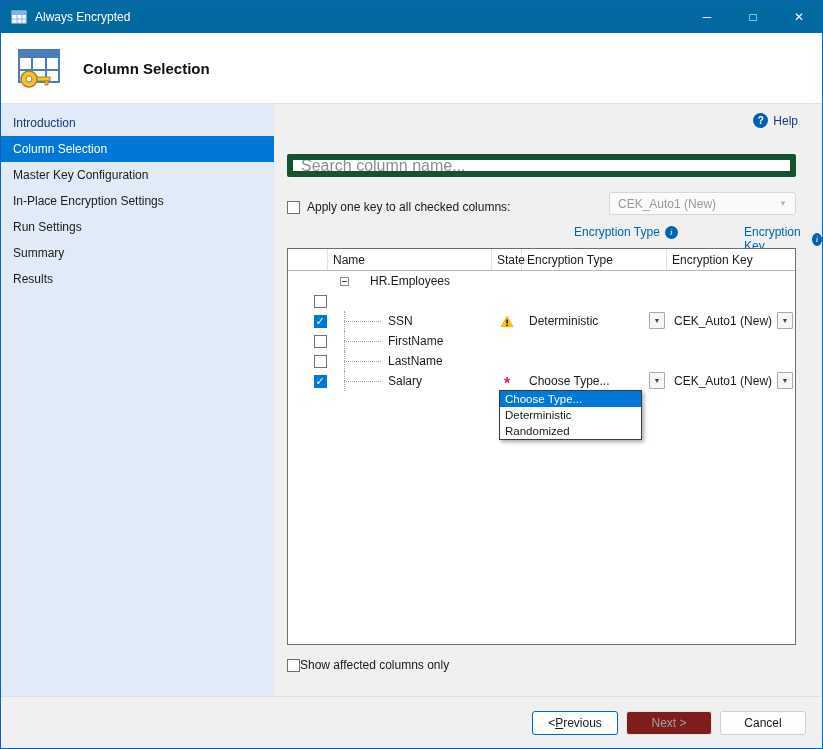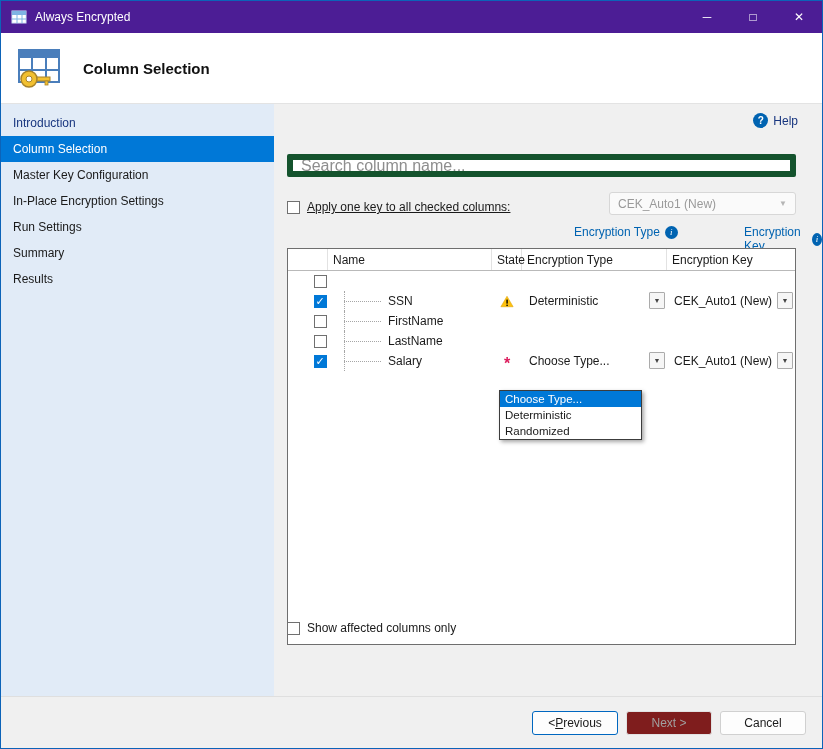--- a/index.html
+++ b/index.html
@@ -2,21 +2,21 @@
 <html><head>
 <meta charset="utf-8">
 <style>
   * { margin:0; padding:0; box-sizing:border-box; }
   html,body { width:823px; height:749px; }
   body { font-family:"Liberation Sans", sans-serif; font-size:12px; color:#1a1a1a; }
 
   .window { width:823px; height:749px; border:1px solid #0C63B8; display:flex; flex-direction:column; background:#F0F0F0; position:relative; }
 
   
-  .titlebar { height:32px; background:#4c1d95; display:flex; align-items:center; color:#fff; flex:0 0 auto; }
+  .titlebar { height:32px; background:#0369a1; display:flex; align-items:center; color:#fff; flex:0 0 auto; }
   .titlebar-icon { width:16px; height:16px; margin-left:10px; flex:0 0 auto; }
   .titlebar-title { margin-left:8px; font-size:12px; }
   .titlebar-spacer { flex:1; }
   .win-btn { width:46px; height:32px; display:flex; align-items:center; justify-content:center; color:#fff; font-size:12px; cursor:default; }
 
   
   .header { height:71px; background:#fff; display:flex; align-items:center; border-bottom:1px solid #E3E3E3; flex:0 0 auto; }
   .header-icon { width:48px; height:48px; margin-left:14px; }
   .header-title { font-size:15px; font-weight:bold; margin-left:20px; color:#111; }
 
@@ -28,21 +28,21 @@
   .side-item.selected { background:#0078D7; color:#fff; }
 
   .main { flex:1; position:relative; background:#F0F0F0; }
 
   .help { position:absolute; top:9px; right:24px; display:flex; align-items:center; gap:5px; color:#17357F; }
   .help-icon { width:15px; height:15px; border-radius:50%; background:#0063B1; color:#fff; font-size:10px; font-weight:bold; display:flex; align-items:center; justify-content:center; }
 
   .search-input { position:absolute; top:50px; left:13px; right:26px; height:23px; border:6px solid #14532d; border-radius:2px; background:#fff; padding:0 8px; font-size:16px; font-family:"Liberation Sans",sans-serif; color:#1a1a1a; }
   .search-input::placeholder { color:#8E8E8E; }
 
-  .apply-row { position:absolute; top:92px; left:13px; height:22px; display:flex; align-items:center; gap:7px;text-decoration:underline; }
+  .apply-row { position:absolute; top:92px; left:13px; height:22px; display:flex; align-items:center; gap:7px; }
   .cb { width:13px; height:13px; border:1px solid #707070; background:#fff; display:inline-block; position:relative; flex:0 0 auto; }
   .cb.checked { background:#0078D7; border-color:#0078D7; }
   .cb.checked::after { content:"\2713"; position:absolute; left:1px; top:-1px; color:#fff; font-size:11px; line-height:13px; }
 
   .cek-combo { position:absolute; top:88px; right:26px; width:187px; height:23px; background:#FAFAFA; border:1px solid #D7D7D7; border-radius:3px; color:#9A9A9A; display:flex; align-items:center; padding:0 8px; }
   .cek-combo .caret { margin-left:auto; color:#B5B5B5; font-size:8px; }
 
   .col-link { position:absolute; top:121px; color:#0063B1; display:flex; align-items:center; gap:5px; }
   .col-link.type { left:300px; }
   .col-link.key  { left:470px; }
@@ -68,21 +68,21 @@
   .c-state { display:flex; align-items:center; justify-content:center; height:100%; }
   .asterisk { color:#DC1C5C; font-size:16px; font-weight:bold; line-height:10px; margin-top:6px; }
   .c-type, .c-key { position:relative; display:flex; align-items:center; height:100%; padding-left:7px; font-size:12px; }
   .dd-btn { position:absolute; right:2px; top:1px; width:16px; height:17px; border:1px solid #ABABAB; background:#F6F6F6; display:flex; align-items:center; justify-content:center; font-size:7px; color:#444; border-radius:1px; }
 
   
   .type-list { position:absolute; left:225px; top:286px; width:143px; background:#fff; border:1px solid #3C3C3C; box-shadow:2px 2px 4px rgba(0,0,0,0.35); z-index:5; }
   .type-opt { height:16px; line-height:16px; padding:0 5px; font-size:11.5px; color:#1a1a1a; }
   .type-opt.selected { background:#0078D7; color:#fff; }
 
-  .show-affected { position:absolute; top:517px; left:13px; display:flex; align-items:center; gap:7px; }
+  .show-affected { position:absolute; top:554px; left:13px; display:flex; align-items:center; }
 
   
   .footer { height:52px; flex:0 0 auto; background:#F0F0F0; border-top:1px solid #DFDFDF; display:flex; align-items:center; justify-content:flex-end; padding-right:16px; gap:8px; }
   .btn { width:86px; height:24px; border-radius:3px; display:flex; align-items:center; justify-content:center; font-size:12px; background:#FDFDFD; border:1px solid #D0D0D0; color:#1a1a1a; cursor:default; }
   .btn.primary-focus { border:1px solid #0067C0; }
   .btn.disabled { background:#7f1d1d; border:1px solid #E2E2E2; color:#A0A0A0; }
 </style>
 </head>
 <body>
 
@@ -161,20 +161,30 @@
       <div class="grid">
 
         <div class="grow header">
           <div class="hc first"></div>
           <div class="hc">Name</div>
           <div class="hc">State</div>
           <div class="hc">Encryption Type</div>
           <div class="hc last">Encryption Key</div>
         </div>
 
+        <div class="grow">
+          <div class="c-check"></div>
+          <div class="c-name group">
+            <span class="expander"></span>
+            <span class="lbl">HR.Employees</span>
+          </div>
+          <div class="c-state"></div>
+            <div class="c-type"></div>
+            <div class="c-key"></div>
+        </div>
 
         <div class="grow">
           <div class="c-check">
               <span class="cb"></span>
             </div>
           <div class="c-state"></div>
             <div class="c-type"></div>
             <div class="c-key"></div>
         </div>
 

